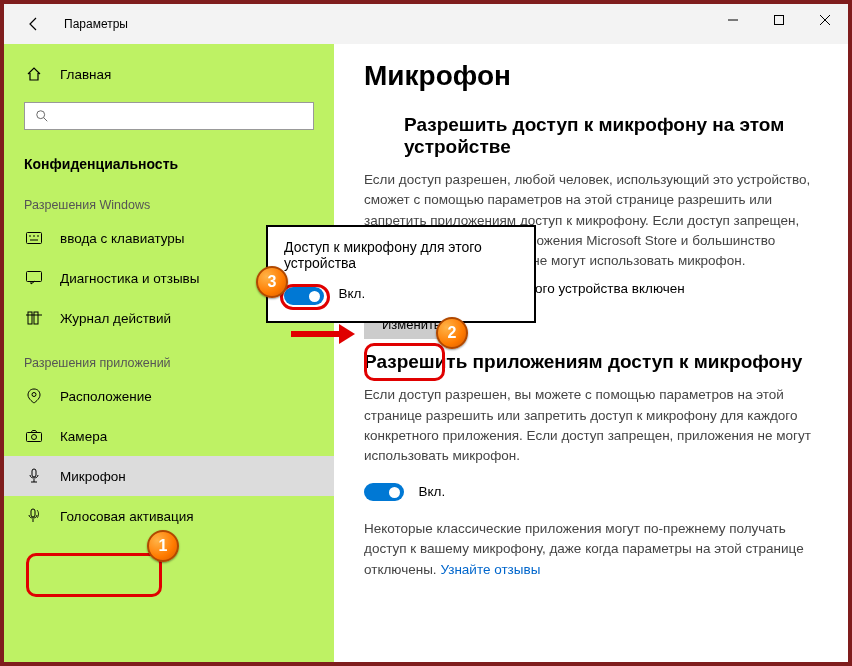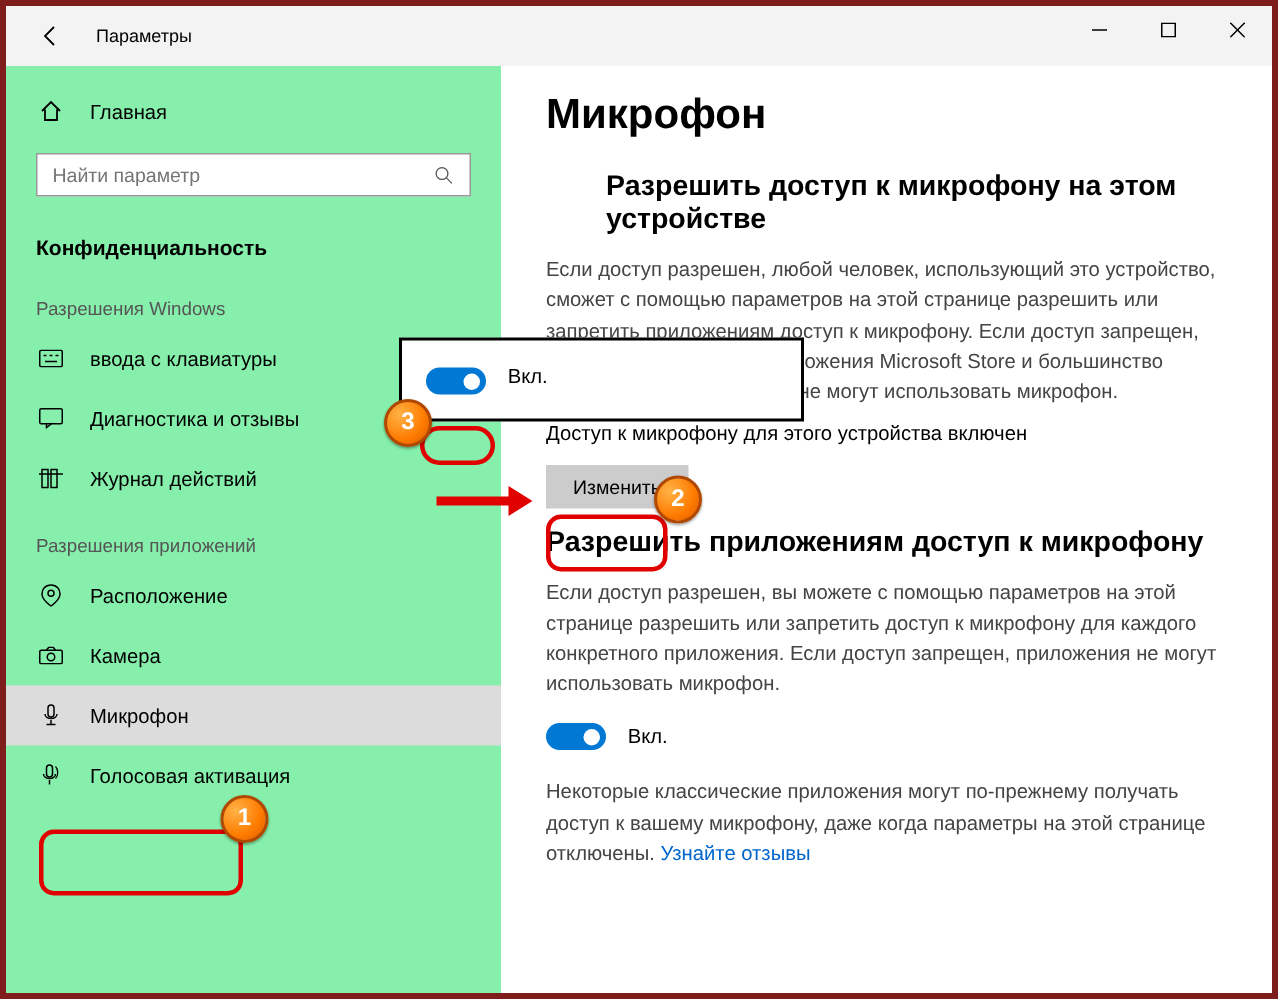--- a/index.html
+++ b/index.html
@@ -4,21 +4,21 @@
 <style>
 *{box-sizing:border-box;margin:0;padding:0;font-family:"Segoe UI",Arial,sans-serif;}
 body{background:#fff;}
 .window{width:852px;height:666px;border:4px solid #7f1d1d;position:relative;overflow:hidden;background:#fff;display:flex;flex-direction:column;}
 .titlebar{height:40px;display:flex;align-items:center;padding-left:20px;background:#f3f3f3;}
 .back-btn{width:20px;height:20px;display:flex;align-items:center;justify-content:center;margin-right:20px;cursor:pointer;}
 .title{font-size:12px;color:#000;}
 .winbtns{position:absolute;right:0;top:0;display:flex;}
 .winbtn{width:46px;height:32px;display:flex;align-items:center;justify-content:center;cursor:pointer;}
 .body{flex:1;display:flex;overflow:hidden;}
-.sidebar{width:330px;background:#86efac;padding:10px 0;overflow-y:auto;}
+.sidebar{width:330px;background:#bef264;padding:10px 0;overflow-y:auto;}
 .sb-item{display:flex;align-items:center;padding:10px 20px;font-size:13.5px;color:#000;cursor:pointer;}
 .sb-item .icon{width:20px;height:20px;margin-right:16px;display:flex;align-items:center;justify-content:center;flex-shrink:0;}
 .sb-search{margin:8px 20px;border:1px solid #999;background:#fff;display:flex;align-items:center;padding:6px 10px;}
 .sb-search input{border:none;outline:none;flex:1;font-size:13px;background:transparent;}
 .sb-section{padding:18px 20px 8px;font-size:14px;font-weight:600;color:#000;}
 .sb-subsection{padding:18px 20px 6px;font-size:12.5px;color:#555;}
 .sb-item.selected{background:#dcdcdc;}
 .content{flex:1;padding:16px 30px;overflow-y:auto;position:relative;}
 h1{font-size:28px;font-weight:600;margin-bottom:22px;}
 h2{font-size:19px;font-weight:600;margin-bottom:12px;margin-top:12px;}
@@ -77,21 +77,20 @@
     <div class="sidebar">
       <div class="sb-item">
         <span class="icon">
             <svg width="16" height="16" viewBox="0 0 16 16">
               <path d="M2 8 L8 2 L14 8 M4 7 V14 H12 V7" stroke="#000" fill="none" stroke-width="1.2"></path>
             </svg>
           </span>
         <span>Главная</span>
       </div>
       <div class="sb-search">
-        <input type="text" placeholder="Найти параметр" style="">
         <svg width="14" height="14" viewBox="0 0 16 16">
             <circle cx="6.5" cy="6.5" r="4.5" stroke="#555" fill="none"></circle>
             <line x1="10" y1="10" x2="14" y2="14" stroke="#555"></line>
           </svg>
       </div>
       <div class="sb-section">Конфиденциальность</div>
       <div class="sb-subsection">Разрешения Windows</div>
 
       <div class="sb-item">
         <span class="icon">
@@ -181,20 +180,21 @@
         <span class="toggle-label">Вкл.</span>
       </div>
       <div class="desc" style="margin-top:18px;">
         <span>Некоторые классические приложения могут по-прежнему получать доступ к вашему микрофону, даже когда параметры на этой странице отключены.</span>
         <span class="link">Узнайте отзывы</span>
       </div>
     </div>
   </div>
 
   <div class="popup">
+    <div class="popup-title">Доступ к микрофону для этого устройства</div>
     <span class="toggle"></span>
     <span class="toggle-label">Вкл.</span>
   </div>
 
   <div class="callout" style="left:22px;top:549px;width:136px;height:44px;"></div>
   <div class="badge" style="left:143px;top:526px;">1</div>
 
   <div class="callout" style="left:360px;top:339px;width:81px;height:38px;"></div>
   <div class="badge" style="left:432px;top:313px;">2</div>
 

